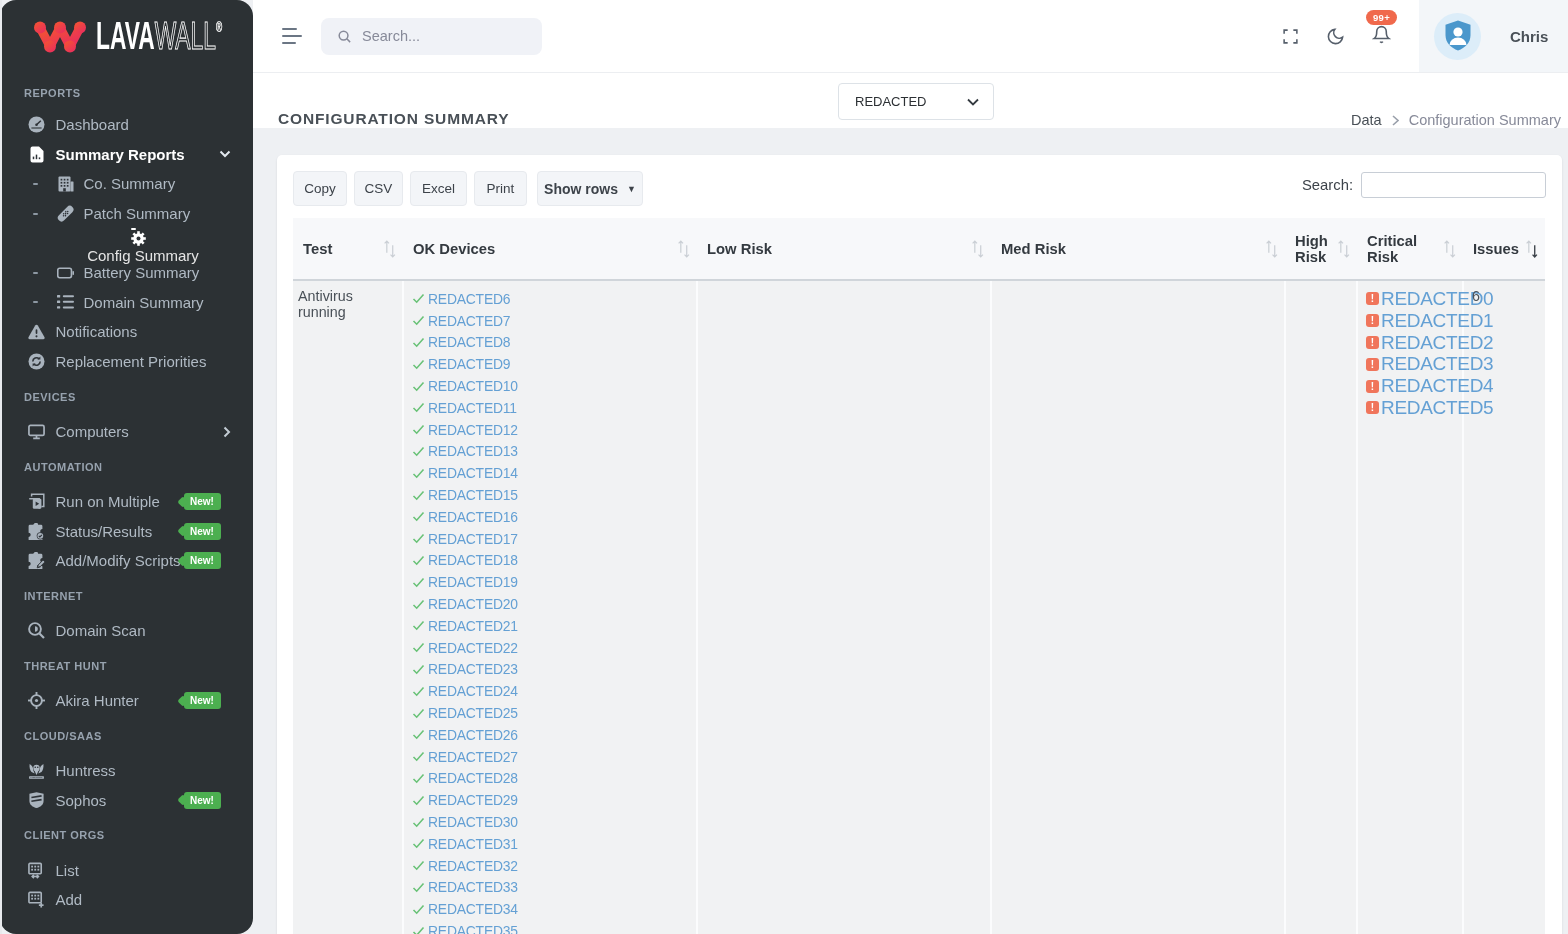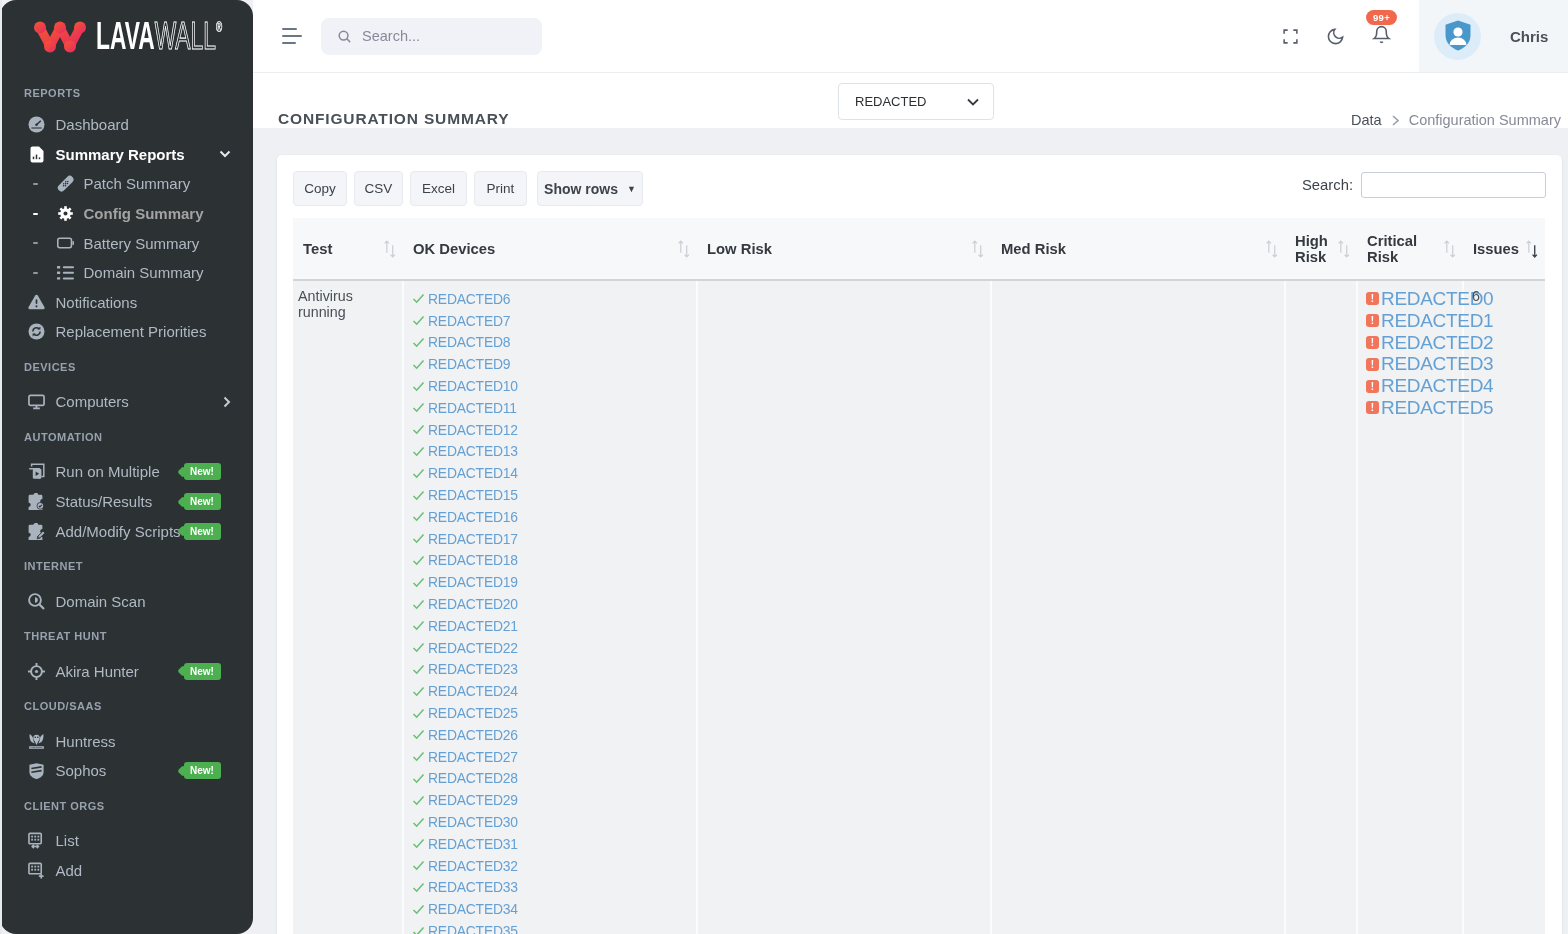--- a/index.html
+++ b/index.html
@@ -12,21 +12,21 @@
 .wall { font-weight:normal; font-size:38px; color:transparent; -webkit-text-stroke:1.1px #fff; letter-spacing:0px; }
 .reg { color:#fff; font-size:14px; margin-top:4px; margin-left:0px; -webkit-text-stroke:0.4px #fff; }
 .logo-svg-wrap{width:55px;height:36px;flex:none;}
 .nav-label { color:#97a2ae; font-size:11px; font-weight:bold; letter-spacing:0.5px; padding:0 0 0 24px; height:40.4px; display:flex; align-items:center; }
 .nav-label.first { height:38px; padding-top:4px;}
 .nav-item { height:29.6px; display:flex; align-items:center; padding-left:28px; color:#b0bac4; font-size:15px; position:relative; }
 .nav-item .ic { width:17px; height:17px; margin-right:10.5px; display:flex; align-items:center; justify-content:center; flex:none; }
 .nav-item.sub { padding-left:33px; }
 .nav-item.sub .dash { width:5px; height:2px; background:#8d98a3; margin-right:19px; border-radius:1px; flex:none;}
 .nav-item.sub .ic { margin-right:9.5px; }
-.nav-item.active { color:#a3a3a3; font-weight:bold; }
+.nav-item.active { color:#e5e5e5; font-weight:normal;flex-direction:column; }
 .nav-item.open { color:#fff; font-weight:bold; }
 .chev { position:absolute; right:22px; color:#c3ccd4; display:flex;}
 .badge-new { position:absolute; left:184px; background:#4caf50; color:#fff; font-size:10px; font-weight:bold; height:17px; line-height:17px; padding:0 7px 0 6px; border-radius:3px; }
 .badge-new:before { content:""; position:absolute; left:-5px; top:4.5px; width:8px; height:8px; background:#4caf50; transform:rotate(45deg); border-radius:2px;}
 .main { margin-left:253px; }
 .topbar { height:72px; background:#fff; display:flex; align-items:center; position:relative; }
 .hamb { margin-left:29px; width:21px; }
 .hamb div { height:2.2px; background:#6b7684; border-radius:2px; margin-bottom:5px;}
 .hamb .l1{width:15px;} .hamb .l2{width:20px; } .hamb .l3{width:14px; margin-bottom:0;}
 .searchbox { margin-left:18px; width:221px; height:37px; background:#f0f2f7; border-radius:8px; display:flex; align-items:center; color:#7c8696; }
@@ -111,20 +111,38 @@
               <path d="M3.5 13.2 v-2.6"></path>
               <path d="M6.5 13.2 v-4.6"></path>
               <path d="M9.5 13.2 v-1.8"></path>
             </g>
           </svg>
         </span>Summary Reports<span class="chev">
           <svg width="12" height="8" viewBox="0 0 12 8" fill="none" stroke="#e2e8ee" stroke-width="2">
             <path d="M1.5 1.5 L6 6 L10.5 1.5"></path>
           </svg>
         </span></div>
+    <div class="nav-item sub"><span class="dash"></span><span class="ic">
+          <svg width="16" height="16" viewBox="0 0 16 16">
+            <rect x="0.5" y="0.5" width="12" height="15" rx="1" fill="#a9b3bd"></rect>
+            <rect x="12.5" y="5.5" width="3" height="10" rx="0.5" fill="#a9b3bd"></rect>
+            <g fill="#2e3338">
+              <rect x="2.6" y="2.8" width="1.7" height="1.7"></rect>
+              <rect x="5.7" y="2.8" width="1.7" height="1.7"></rect>
+              <rect x="8.8" y="2.8" width="1.7" height="1.7"></rect>
+              <rect x="2.6" y="5.9" width="1.7" height="1.7"></rect>
+              <rect x="5.7" y="5.9" width="1.7" height="1.7"></rect>
+              <rect x="8.8" y="5.9" width="1.7" height="1.7"></rect>
+              <rect x="2.6" y="9" width="1.7" height="1.7"></rect>
+              <rect x="5.7" y="9" width="1.7" height="1.7"></rect>
+              <rect x="8.8" y="9" width="1.7" height="1.7"></rect>
+              <rect x="5.2" y="12.2" width="2.6" height="3.3"></rect>
+            </g>
+          </svg>
+        </span>Co. Summary</div>
     <div class="nav-item sub"><span class="dash"></span><span class="ic">
           <svg width="17" height="17" viewBox="0 0 17 17">
             <g transform="rotate(-45 8.5 8.5)">
               <rect x="-1" y="5" width="19" height="7.4" rx="3.7" fill="#a9b3bd"></rect>
               <g fill="#2e3338">
                 <circle cx="7" cy="7.4" r="0.75"></circle>
                 <circle cx="10" cy="7.4" r="0.75"></circle>
                 <circle cx="5.5" cy="8.7" r="0.75"></circle>
                 <circle cx="8.5" cy="8.7" r="0.75"></circle>
                 <circle cx="11.5" cy="8.7" r="0.75"></circle>

